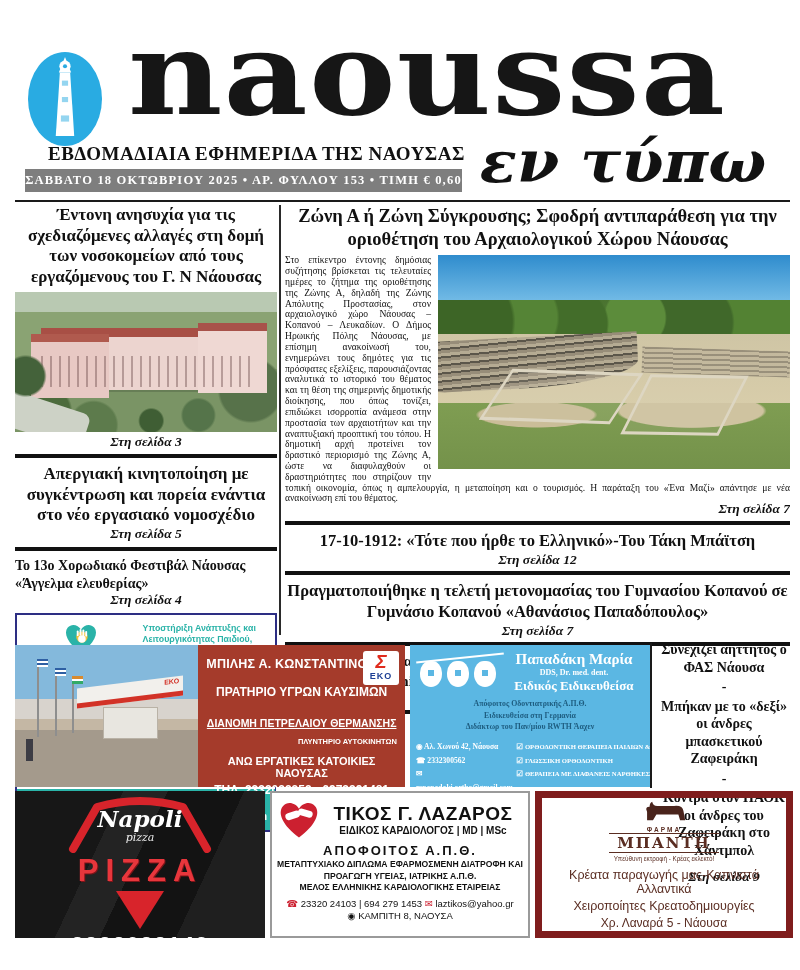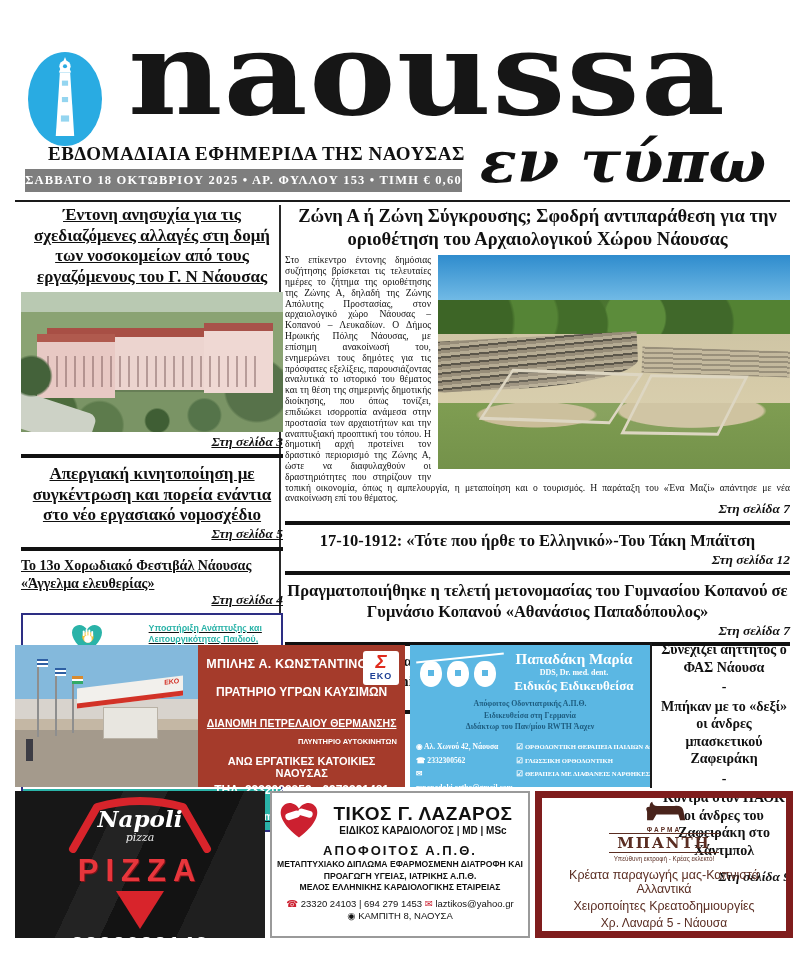--- a/index.html
+++ b/index.html
@@ -14,24 +14,24 @@
   .paper-subtitle { left:48px; top:143px; font-weight:bold; font-size:19px; letter-spacing:.5px; }
   .datebar { left:25px; top:169px; width:437px; height:23px; background:#7e7e7e; color:#fff; font-weight:bold; font-size:12.5px; letter-spacing:1.2px; line-height:23px; text-align:center; }
   .edition { right:12px; top:128px; width:330px; text-align:center; font-family:"DejaVu Serif","Liberation Serif",serif; font-style:italic; font-weight:bold; font-size:58px; color:#121212; transform:scaleX(1.05); }
   .top-rule { left:15px; top:200px; width:775px; height:2px; background:#1a1a1a; }
 
   
   .vrule-main { left:279px; top:205px; width:2px; height:430px; background:#2a2a2a; }
   .vrule-mid  { left:650px; top:643px; width:2px; height:145px; background:#1a1a1a; }
   .hr4 { height:4px; background:#111; }
 
-  .pageref { font-weight:bold; font-style:italic; font-size:13.5px; text-align:right; }
-
-  
-  .leftcol { left:21px; top:205px; width:262px;text-decoration:underline; }
+  .pageref { font-weight:bold; font-style:italic; font-size:13.5px; text-align:center; }
+
+  
+  .leftcol { left:15px; top:205px; width:262px; }
   .head-sm { font-weight:bold; font-size:17px; line-height:1.22; text-align:center; }
   .head-md { font-weight:bold; font-size:14px; line-height:1.25; text-align:left; }
 
   .photo-hospital { position:relative; width:262px; height:140px; margin:4px 0 2px; overflow:hidden;
     background:
       radial-gradient(circle at 12% 85%, #4c6b3c 0 9%, transparent 10%),
       radial-gradient(circle at 90% 70%, #57724a 0 12%, transparent 13%),
       radial-gradient(circle at 30% 95%, #5d7b4c 0 10%, transparent 11%),
       linear-gradient(180deg, #b9c9b2 0 14%, #8aa373 14% 55%, #7a9465 55% 100%);
   }

